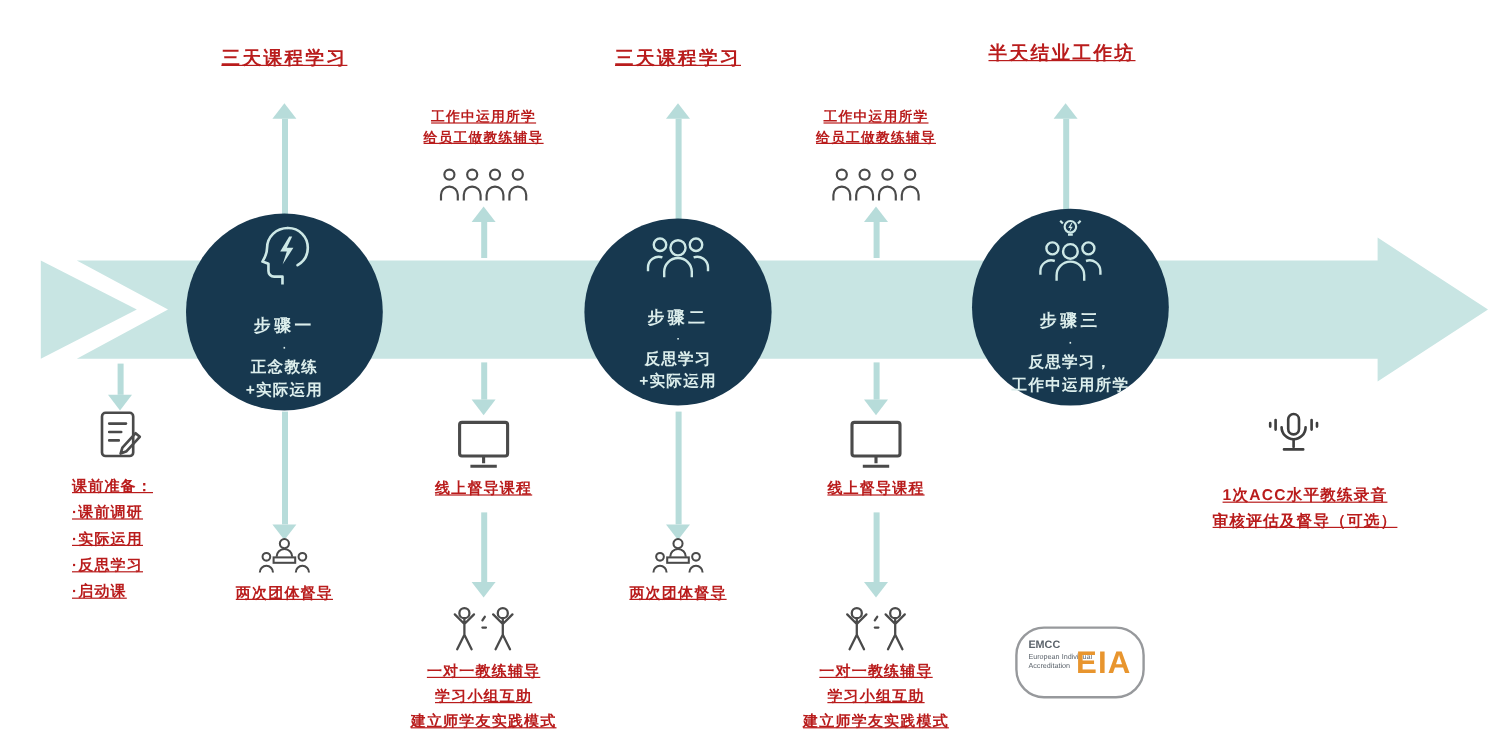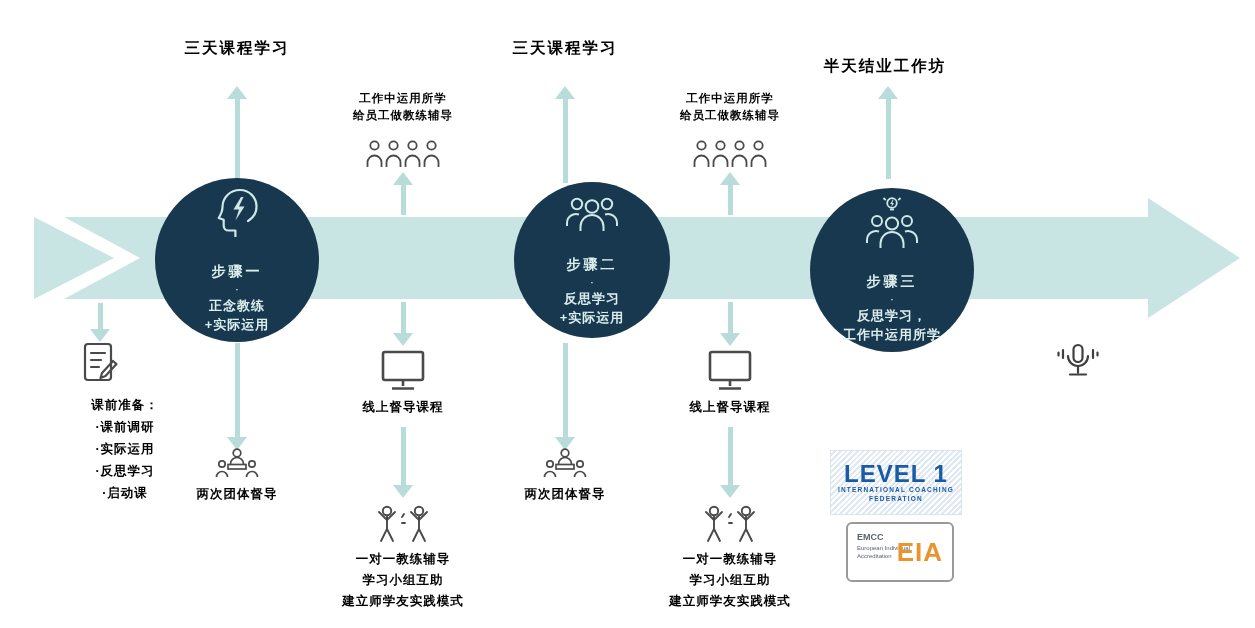--- a/index.html
+++ b/index.html
@@ -9,45 +9,45 @@
   }
   .abs{position:absolute;}
   svg{display:block;}
   
   .shaft{position:absolute;width:5px;margin-left:-2.5px;background:#b7dcda;z-index:1;}
   .ah-up{position:absolute;width:0;height:0;margin-left:-10px;border-left:10px solid transparent;
          border-right:10px solid transparent;border-bottom:13px solid #b7dcda;z-index:1;}
   .ah-down{position:absolute;width:0;height:0;margin-left:-10px;border-left:10px solid transparent;
          border-right:10px solid transparent;border-top:13px solid #b7dcda;z-index:1;}
   
-  .lbl{position:absolute;font-weight:700;color:#000000;text-align:center;z-index:3;}
+  .lbl{position:absolute;font-weight:700;color:#b91c1c;text-align:center;z-index:3;text-decoration:underline;}
   .top-lbl{font-size:15.5px;letter-spacing:2px;}
   .small-lbl{font-size:11.5px;line-height:17px;letter-spacing:1px;}
   .mid-lbl{font-size:12.5px;letter-spacing:1px;text-align:center;}
   .multi-lbl{font-size:12.5px;line-height:21px;letter-spacing:1px;}
-  .left-lbl{text-align:center;font-size:12.5px;line-height:22px;letter-spacing:1px;}
+  .left-lbl{text-align:left;font-size:12.5px;line-height:22px;letter-spacing:1px;}
   
   .circle{position:absolute;border-radius:50%;background:#17384f;display:flex;flex-direction:column;
           align-items:center;justify-content:center;color:#dceeec;text-align:center;z-index:2;}
   .circle .t{font-size:14px;font-weight:700;letter-spacing:3px;margin-top:23px;}
   .circle .dot{font-size:13px;line-height:1;margin:1px 0;}
   .circle .l{font-size:13px;font-weight:700;line-height:1.5;letter-spacing:1px;}
   .icn{position:absolute;z-index:3;}
   
   .level1{
     position:absolute;left:830px;top:450px;width:130px;height:63px;z-index:3;
     background:repeating-linear-gradient(135deg,#ffffff 0 2px,#dfe9f5 2px 4px);
     border:1px solid #dde4ec;display:flex;flex-direction:column;align-items:center;justify-content:center;
   }
   .level1 .big{font-size:24px;font-weight:800;color:#1b5aa5;letter-spacing:1px;line-height:1.05;}
   .level1 .sub{font-size:6.5px;font-weight:700;color:#1b5aa5;letter-spacing:1.2px;line-height:1.35;}
   
   .eia{
     position:absolute;left:846px;top:522px;width:104px;height:56px;z-index:3;
-    border:2px solid #97999c;border-radius:6px;background:#ffffff;
+    border:2px solid #97999c;border-radius:24px;background:#ffffff;
   }
   .eia .org{position:absolute;left:9px;top:8px;font-size:9px;font-weight:700;color:#5b636b;}
   .eia .org2{position:absolute;left:9px;top:21px;font-size:6px;color:#5b636b;}
   .eia .org3{position:absolute;left:9px;top:29px;font-size:6px;color:#5b636b;}
   .eia .big{position:absolute;right:9px;top:13px;font-size:26px;font-weight:800;color:#e8952e;letter-spacing:1px;}
 </style>
 </head>
 <body>
 
 <div id="stage">
@@ -82,21 +82,21 @@
   <div class="shaft" style="left:403px;top:427px;height:58px"></div>
   <div class="ah-down" style="left:403px;top:485px"></div>
 
   <div class="shaft" style="left:730px;top:302px;height:31px"></div>
   <div class="ah-down" style="left:730px;top:333px"></div>
   <div class="shaft" style="left:730px;top:427px;height:58px"></div>
   <div class="ah-down" style="left:730px;top:485px"></div>
 
   <div class="lbl top-lbl" style="left:137px;top:38px;width:200px">三天课程学习</div>
   <div class="lbl top-lbl" style="left:465px;top:38px;width:200px">三天课程学习</div>
-  <div class="lbl top-lbl" style="left:785px;top:56px;width:200px">半天结业工作坊</div>
+  <div class="lbl top-lbl" style="left:785px;top:34px;width:200px">半天结业工作坊</div>
 
   <div class="lbl small-lbl" style="left:318px;top:90px;width:170px">
     <div>工作中运用所学</div>
     <div>给员工做教练辅导</div>
   </div>
   <svg class="icn" style="left:365px;top:139px" width="76" height="30" viewBox="0 0 76 30">
     <g fill="none" stroke="#4a4a4a" stroke-width="1.8">
       <g>
           <circle cx="9.5" cy="6.5" r="4.2"></circle>
           <path d="M2.5 28 v-4.5 a7 7 0 0 1 14 0 V28"></path>
@@ -146,38 +146,38 @@
       <path d="M26 4 C16 4 8.5 11.5 8.5 21 c0 4.5 -1.7 7.6 -3.8 11 l5 1.8 v6 c0 2.6 2.1 4.7 4.7 4.7 h7 V51" fill="none" stroke="#cde8e6" stroke-width="2.2" stroke-linejoin="round"></path>
       <path d="M26 4 c9.5 0 16.5 7.5 16.5 16.5 0 6.5 -3.5 11.5 -8.5 14.5" fill="none" stroke="#cde8e6" stroke-width="2.2" stroke-linecap="round"></path>
       <path d="M27 11 l-7.5 12.5 h5.5 l-3.5 11 9 -14 h-5.5 l4.5 -9.5 z" fill="#cde8e6"></path>
     </svg>
     <div class="t">步骤一</div>
     <div class="dot">·</div>
     <div class="l">正念教练</div>
     <div class="l">+实际运用</div>
   </div>
 
-  <div class="circle" style="left:514px;top:182px;width:156px;height:156px">
+  <div class="circle" style="left:487px;top:182px;width:156px;height:156px">
     <svg width="56" height="40" viewBox="0 0 56 40">
       <g fill="none" stroke="#cde8e6" stroke-width="2">
         <circle cx="13" cy="11" r="5.2"></circle>
         <path d="M3 33 v-3 a9 9 0 0 1 12 -8.5"></path>
         <circle cx="43" cy="11" r="5.2"></circle>
         <path d="M53 33 v-3 a9 9 0 0 0 -12 -8.5"></path>
         <circle cx="28" cy="13.5" r="6.3"></circle>
         <path d="M16.5 38 v-4.5 a11.5 11.5 0 0 1 23 0 V38"></path>
       </g>
     </svg>
     <div class="t">步骤二</div>
     <div class="dot">·</div>
     <div class="l">反思学习</div>
     <div class="l">+实际运用</div>
   </div>
 
-  <div class="circle" style="left:810px;top:188px;width:164px;height:164px">
+  <div class="circle" style="left:810px;top:174px;width:164px;height:164px">
     <svg width="56" height="54" viewBox="0 0 56 54">
       <g fill="none" stroke="#cde8e6" stroke-width="1.8">
         <circle cx="28" cy="7" r="4.8"></circle>
         <path d="M26 13.5 h4"></path>
         <path d="M19.5 2 l2.2 2.2 M36.5 2 l-2.2 2.2"></path>
       </g>
       <path d="M28.8 3.6 l-2.6 4.3 h1.9 l-1.2 3.8 3.1 -4.8 h-1.9 l1.6 -3.3 z" fill="#cde8e6"></path>
       <g fill="none" stroke="#cde8e6" stroke-width="2" transform="translate(0,14)">
         <circle cx="13" cy="11" r="5"></circle>
         <path d="M3 33 v-3 a9 9 0 0 1 12 -8.5"></path>
@@ -281,26 +281,25 @@
   </div>
 
   <svg class="icn" style="left:1055px;top:342px" width="46" height="52" viewBox="0 0 46 52">
     <g fill="none" stroke="#3f3f3f" stroke-width="2.2" stroke-linecap="round">
       <rect x="18.5" y="3" width="9" height="17" rx="4.5"></rect>
       <path d="M13 14 a10 10 0 0 0 20 0"></path>
       <path d="M23 24.5 v6 M15 32.5 h16"></path>
       <path d="M8 8 v8 M3.5 10.5 v3 M38 8 v8 M42.5 10.5 v3"></path>
     </g>
   </svg>
-
-  <div class="level1">
-    <div class="big">LEVEL 1</div>
-    <div class="sub">INTERNATIONAL COACHING</div>
-    <div class="sub">FEDERATION</div>
-  </div>
+  <div class="lbl multi-lbl" style="left:980px;top:402px;width:215px;font-size:13px">
+    <div>1次ACC水平教练录音</div>
+    <div>审核评估及督导（可选）</div>
+  </div>
+
 
   <div class="eia">
     <div class="org">EMCC</div>
     <div class="org2">European Individual</div>
     <div class="org3">Accreditation</div>
     <div class="big">EIA</div>
   </div>
 
 </div>
 

